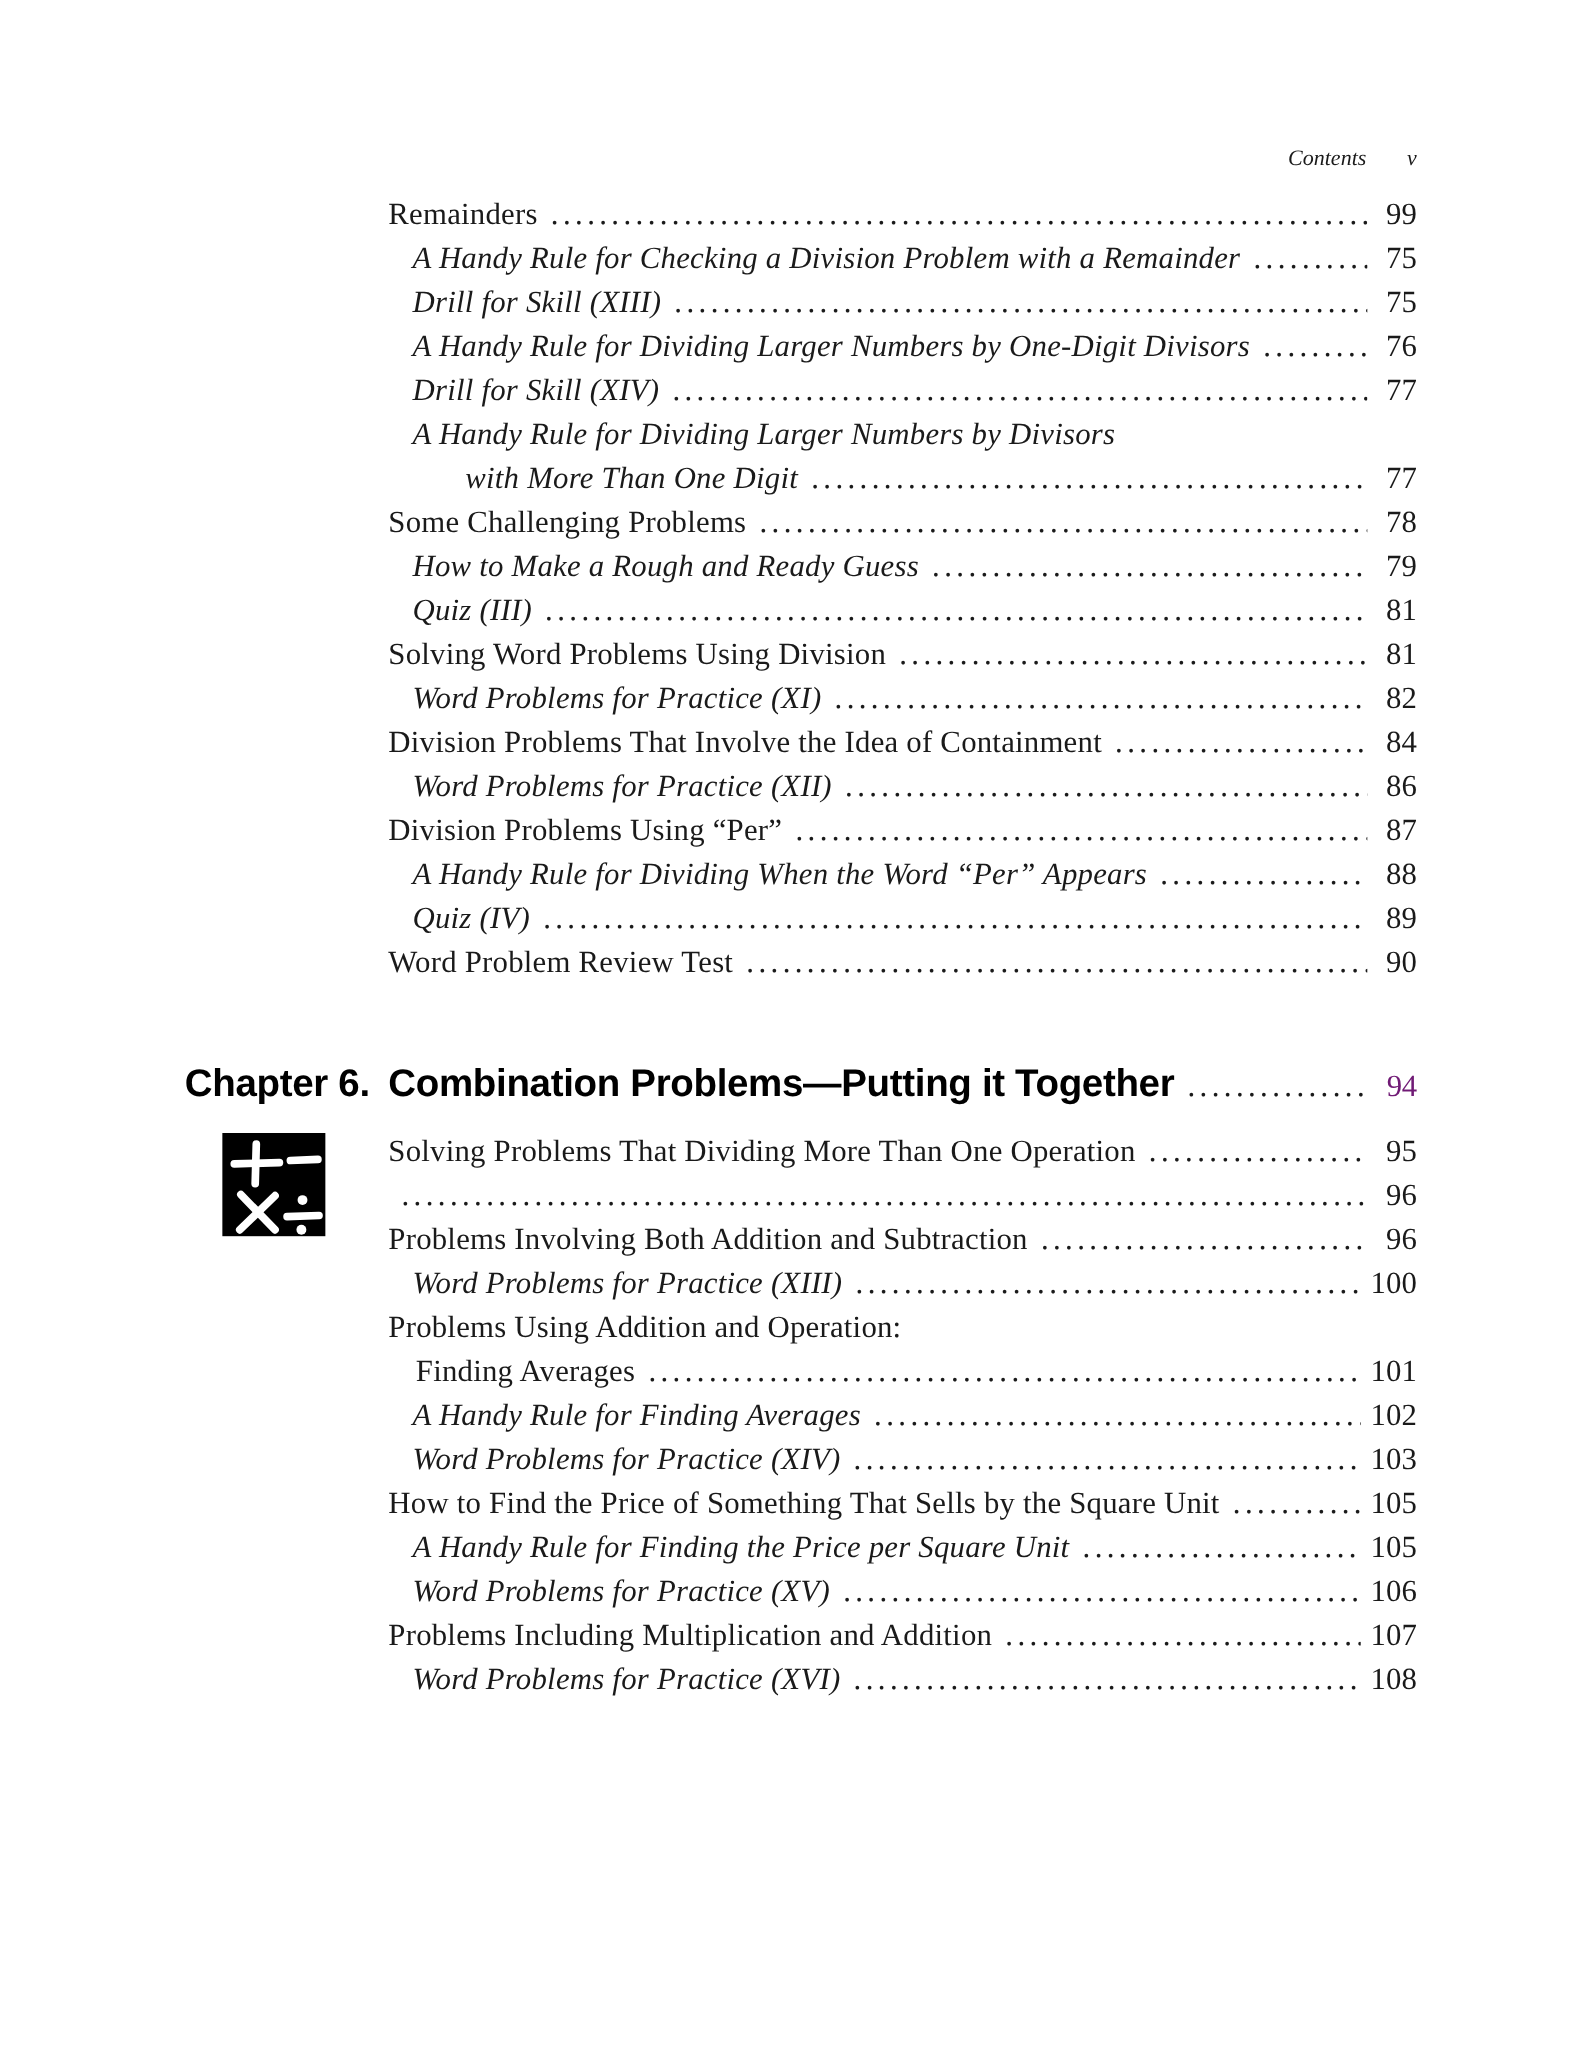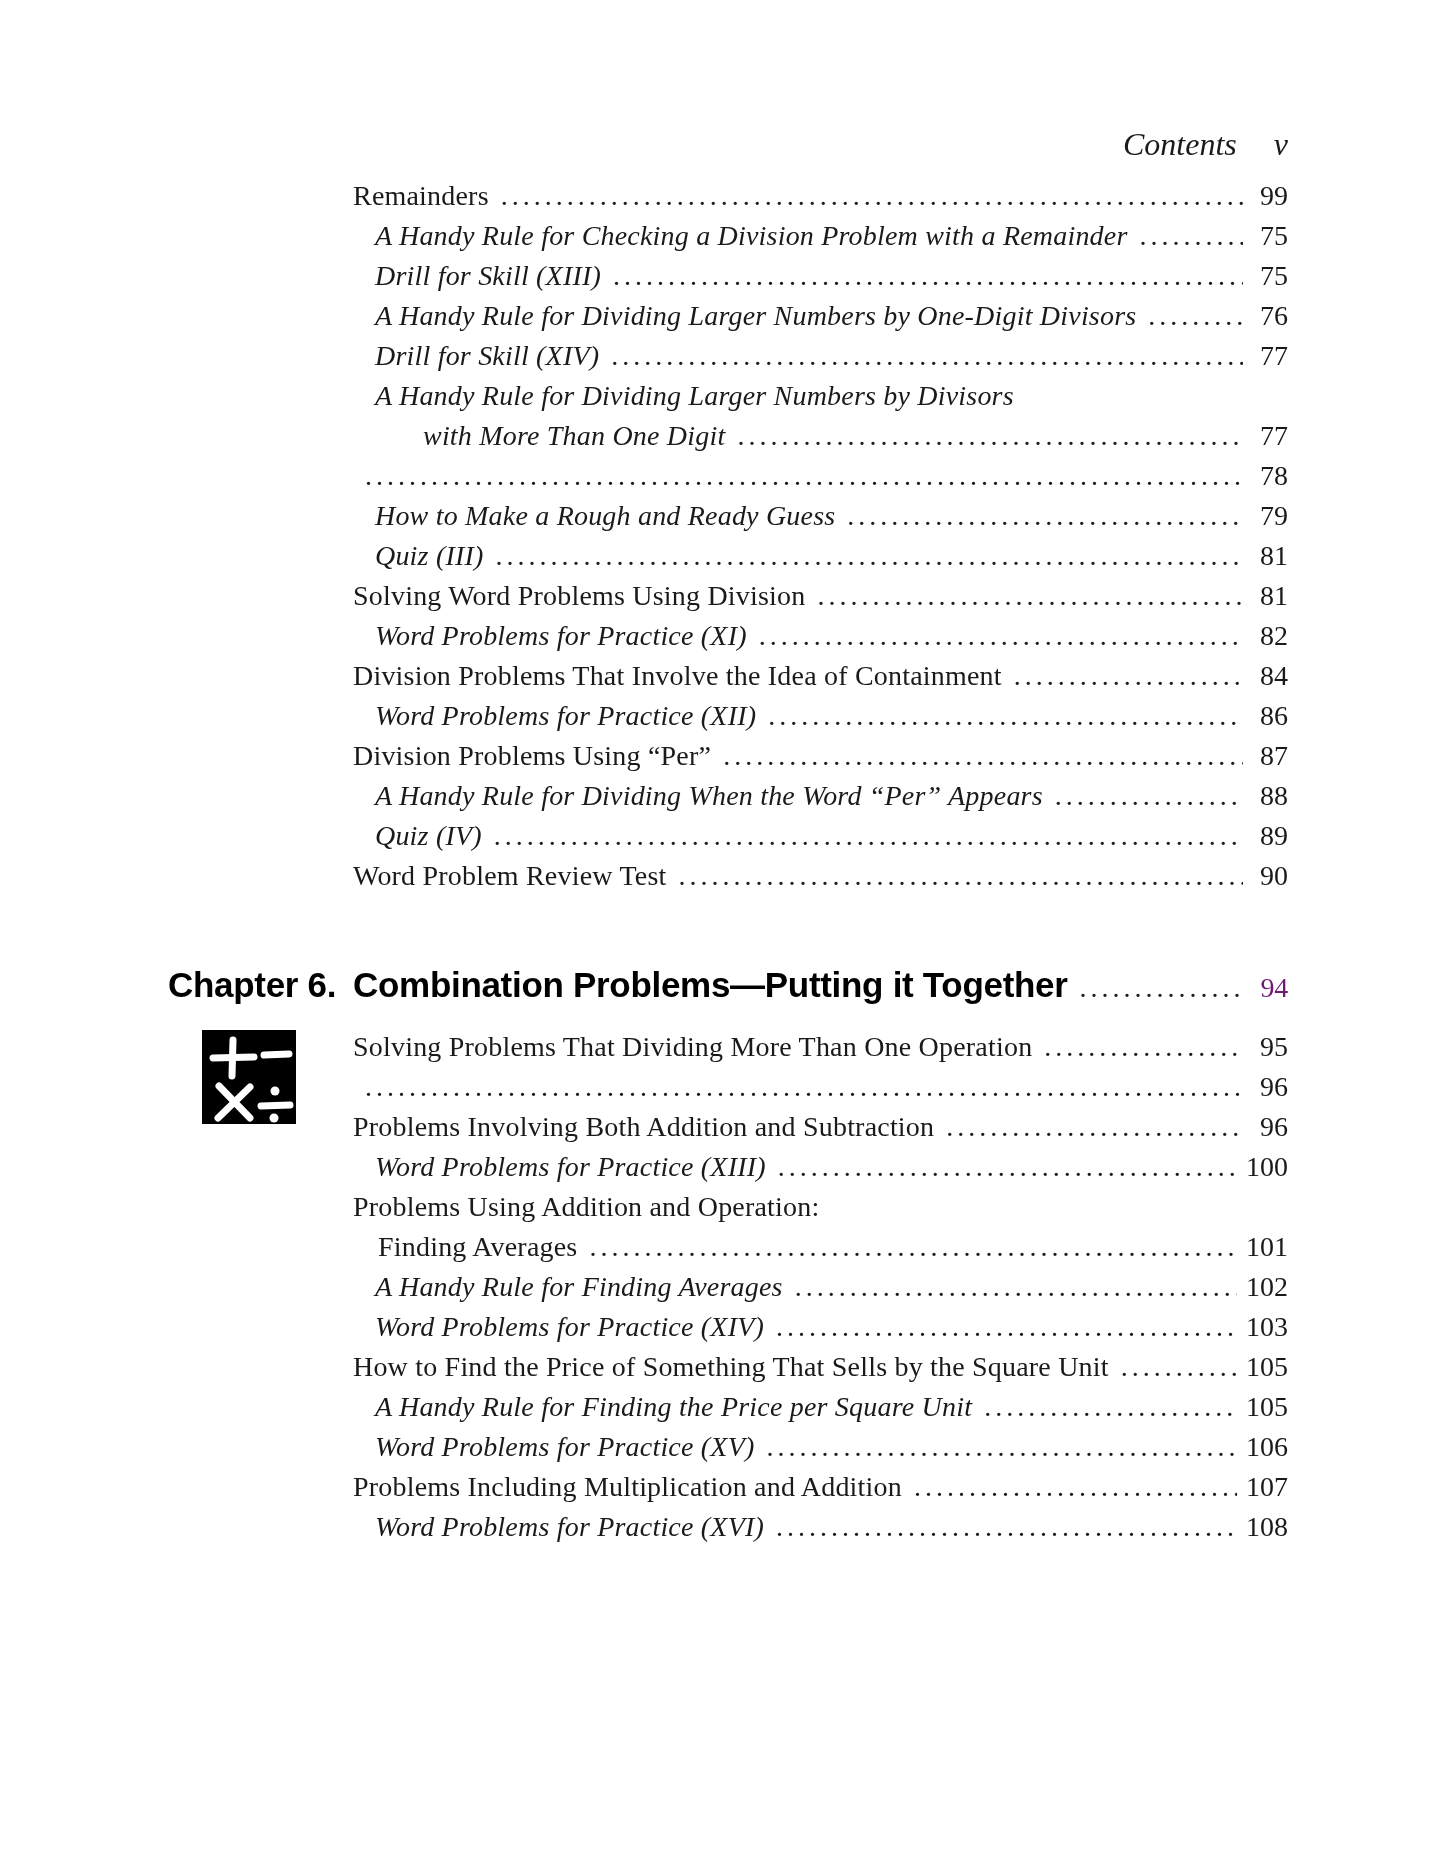--- a/index.html
+++ b/index.html
@@ -3,21 +3,21 @@
 <meta charset="utf-8">
 <style>
   html,body { margin:0; padding:0; background:#e8e8e8; }
   .page {
     position:relative; width:1445px; height:1866px; background:#ffffff;
     font-family:"Liberation Serif","DejaVu Serif",serif; color:#1a1a1a;
     overflow:hidden; margin:0 auto;
   }
   .running-header {
     position:absolute; top:127px; right:157px;
-    font-style:italic; font-size:32px; line-height:34px;
+    font-style:italic; font-size:20px; line-height:34px;
     display:flex; align-items:baseline;
   }
   .running-header .hdr-title { margin-right:37px; }
 
   .toc { position:absolute; left:353px; width:935px; }
   .toc-1 { top:176px; }
   .toc-2 { top:1027px; }
 
   .row {
     display:flex; align-items:baseline;
@@ -99,20 +99,21 @@
       </div>
       <div class="row l2">
         <span class="label">A Handy Rule for Dividing Larger Numbers by Divisors</span>
       </div>
       <div class="row l2c">
         <span class="label">with More Than One Digit</span>
         <span class="leader"></span>
         <span class="pagenum">77</span>
       </div>
       <div class="row l1">
+        <span class="label">Some Challenging Problems</span>
         <span class="leader"></span>
         <span class="pagenum">78</span>
       </div>
       <div class="row l2">
         <span class="label">How to Make a Rough and Ready Guess</span>
         <span class="leader"></span>
         <span class="pagenum">79</span>
       </div>
       <div class="row l2">
         <span class="label">Quiz (III)</span>

